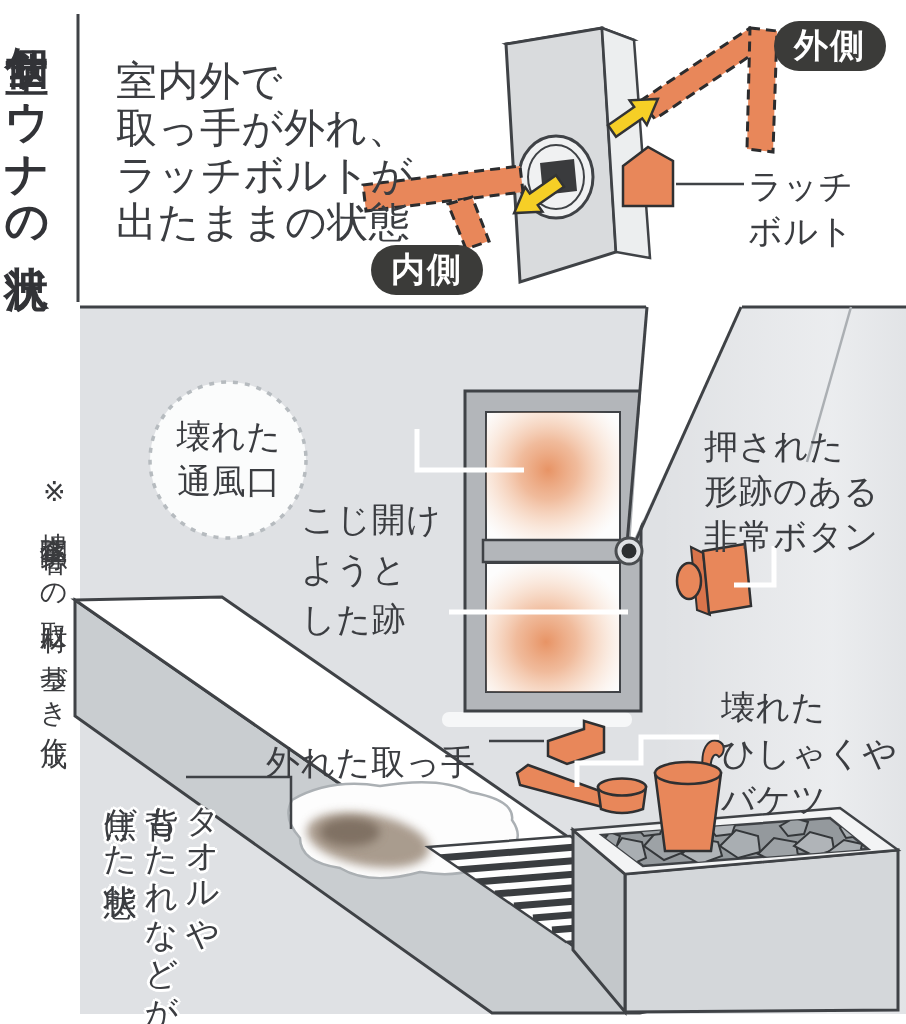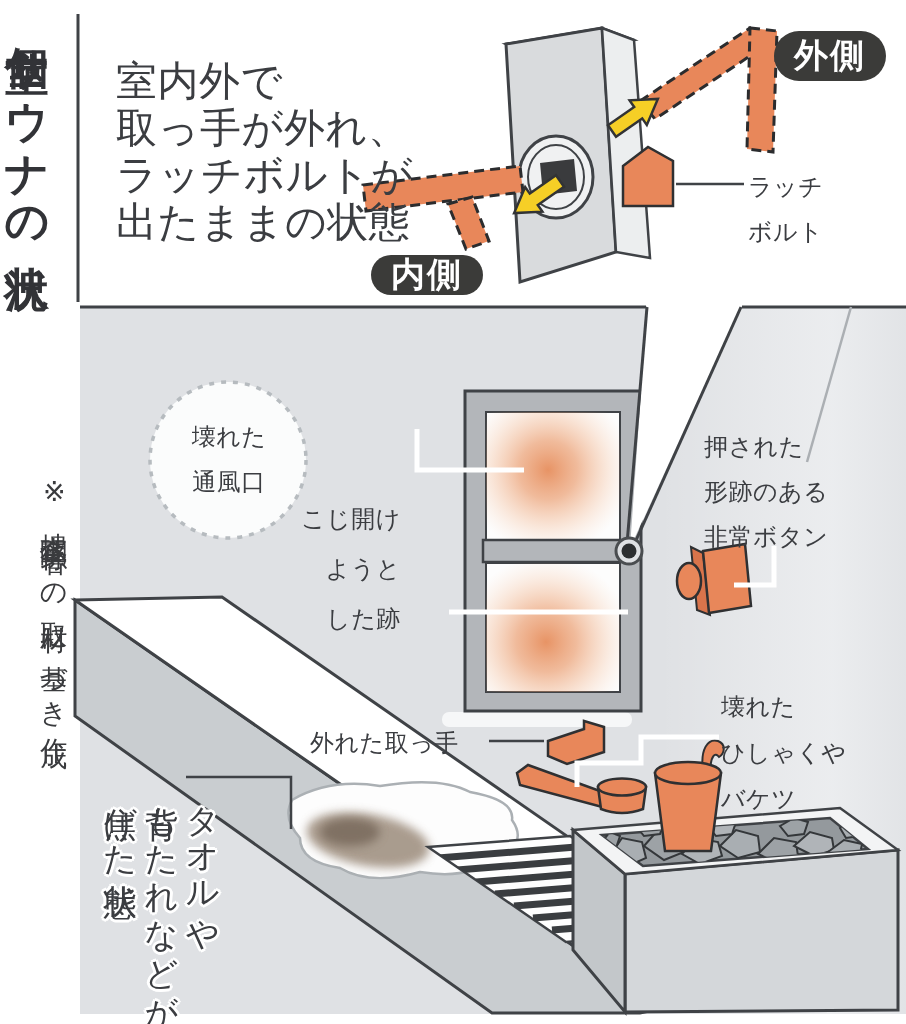--- a/index.html
+++ b/index.html
@@ -9,43 +9,43 @@
     --pill:#3B3B39;
   }
   html,body{margin:0;padding:0;background:#fff;}
   #stage{
     position:relative;width:906px;height:1024px;background:#fff;overflow:hidden;
     font-family:"Liberation Sans","DejaVu Sans",sans-serif;color:var(--ink);
   }
   #art{position:absolute;left:0;top:0;}
   .label{
     position:absolute;color:var(--ink);white-space:pre-line;
-    font-weight:500;line-height:45px;font-size:24px;letter-spacing:0.5px;
+    font-weight:500;line-height:45px;font-size:34px;letter-spacing:0.5px;
   }
   .v{writing-mode:vertical-rl;text-orientation:upright;}
   .halo{text-shadow:-2px -2px 0 #fff,2px -2px 0 #fff,-2px 2px 0 #fff,2px 2px 0 #fff,
         0 -3px 0 #fff,0 3px 0 #fff,-3px 0 0 #fff,3px 0 0 #fff;}
   .pill{
     position:absolute;background:var(--pill);color:#fff;border-radius:27px;
     display:flex;align-items:center;justify-content:center;
-    font-weight:bold;font-size:34px;letter-spacing:2px;margin-top:10px;
+    font-weight:bold;font-size:34px;letter-spacing:2px;
   }
   #title{left:4px;top:12px;height:420px;font-size:44px;font-weight:bold;
          letter-spacing:3px;line-height:1.08;color:#323337;}
   #note{left:38px;top:476px;height:520px;font-size:27px;letter-spacing:4px;
         line-height:1.1;color:#3A3B3E;}
   #desc{left:116px;top:58px;font-size:41px;line-height:47px;}
   #pill-outside{left:774px;top:21px;width:112px;height:50px;}
-  #pill-inside{left:371px;top:245px;width:112px;height:40px;}
+  #pill-inside{left:371px;top:245px;width:112px;height:50px;}
   #latch-label{left:748px;top:164px;}
   #vent-label{left:148px;top:414px;width:162px;text-align:center;}
   #glass-label{left:236px;top:327px;line-height:44px;}
-  #pry-label{left:301px;top:494px;line-height:50px;text-align:right;}
+  #pry-label{left:301px;top:494px;line-height:50px;}
   #button-label{left:704px;top:412px;margin-top:12px;}
-  #handle-label{left:266px;top:720px;margin-left:44px;}
+  #handle-label{left:266px;top:740px;}
   #bucket-label{left:721px;top:684px;line-height:46px;}
   #burnt-label{left:100px;top:782px;height:285px;font-size:33px;line-height:1.25;}
 </style>
 </head>
 <body>
 
 <div id="stage">
 
 <svg id="art" width="906" height="1024" viewBox="0 0 906 1024">
   <defs>

